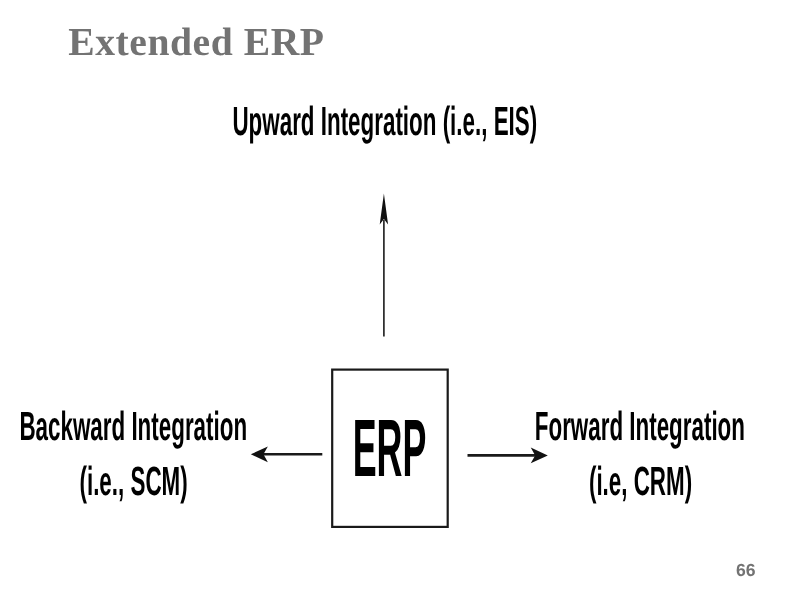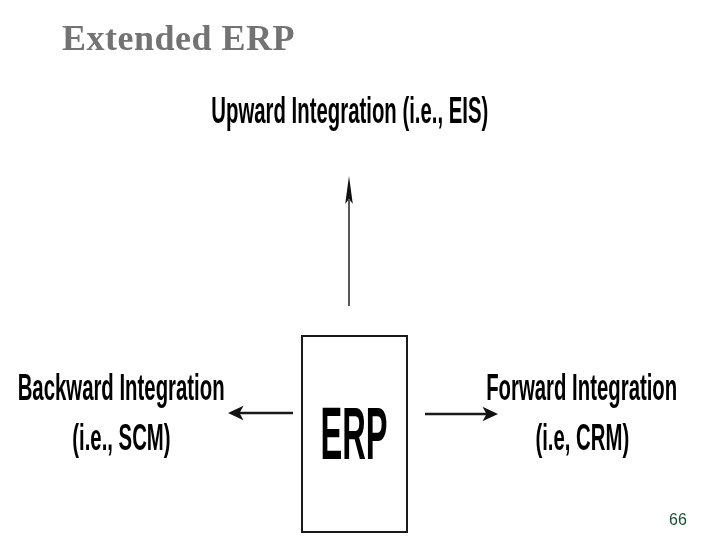--- a/index.html
+++ b/index.html
@@ -48,21 +48,21 @@
   }
   .top-label   { left: 350px; top: 86px;  }
   .left-label  { left: 121px; top: 363px; }
   .right-label { left: 582px; top: 363px; }
 
   .erp-box {
     position: absolute;
     left: 301px;
     top: 335px;
     width: 107px;
-    height: 198px;
+    height: 145px;
     box-sizing: border-box;
     border: 2px solid #1a1a1a;
     background: #ffffff;
     display: flex;
     align-items: center;
     justify-content: center;
   }
   .erp-box .erp-text {
     font-weight: bold;
     font-size: 74px;
@@ -79,21 +79,22 @@
     width: 720px;
     height: 540px;
     pointer-events: none;
   }
   .page-number {
     position: absolute;
     left: 669px;
     top: 512px;
     font-size: 16px;
     line-height: 16px;
-    color: #14532d;
+    color: #737373;
+    font-weight: bold;
   }
 </style>
 </head>
 <body>
 
 <div class="slide">
 
   <div class="slide-title">Extended ERP</div>
 
   <div class="diagram-label top-label">

